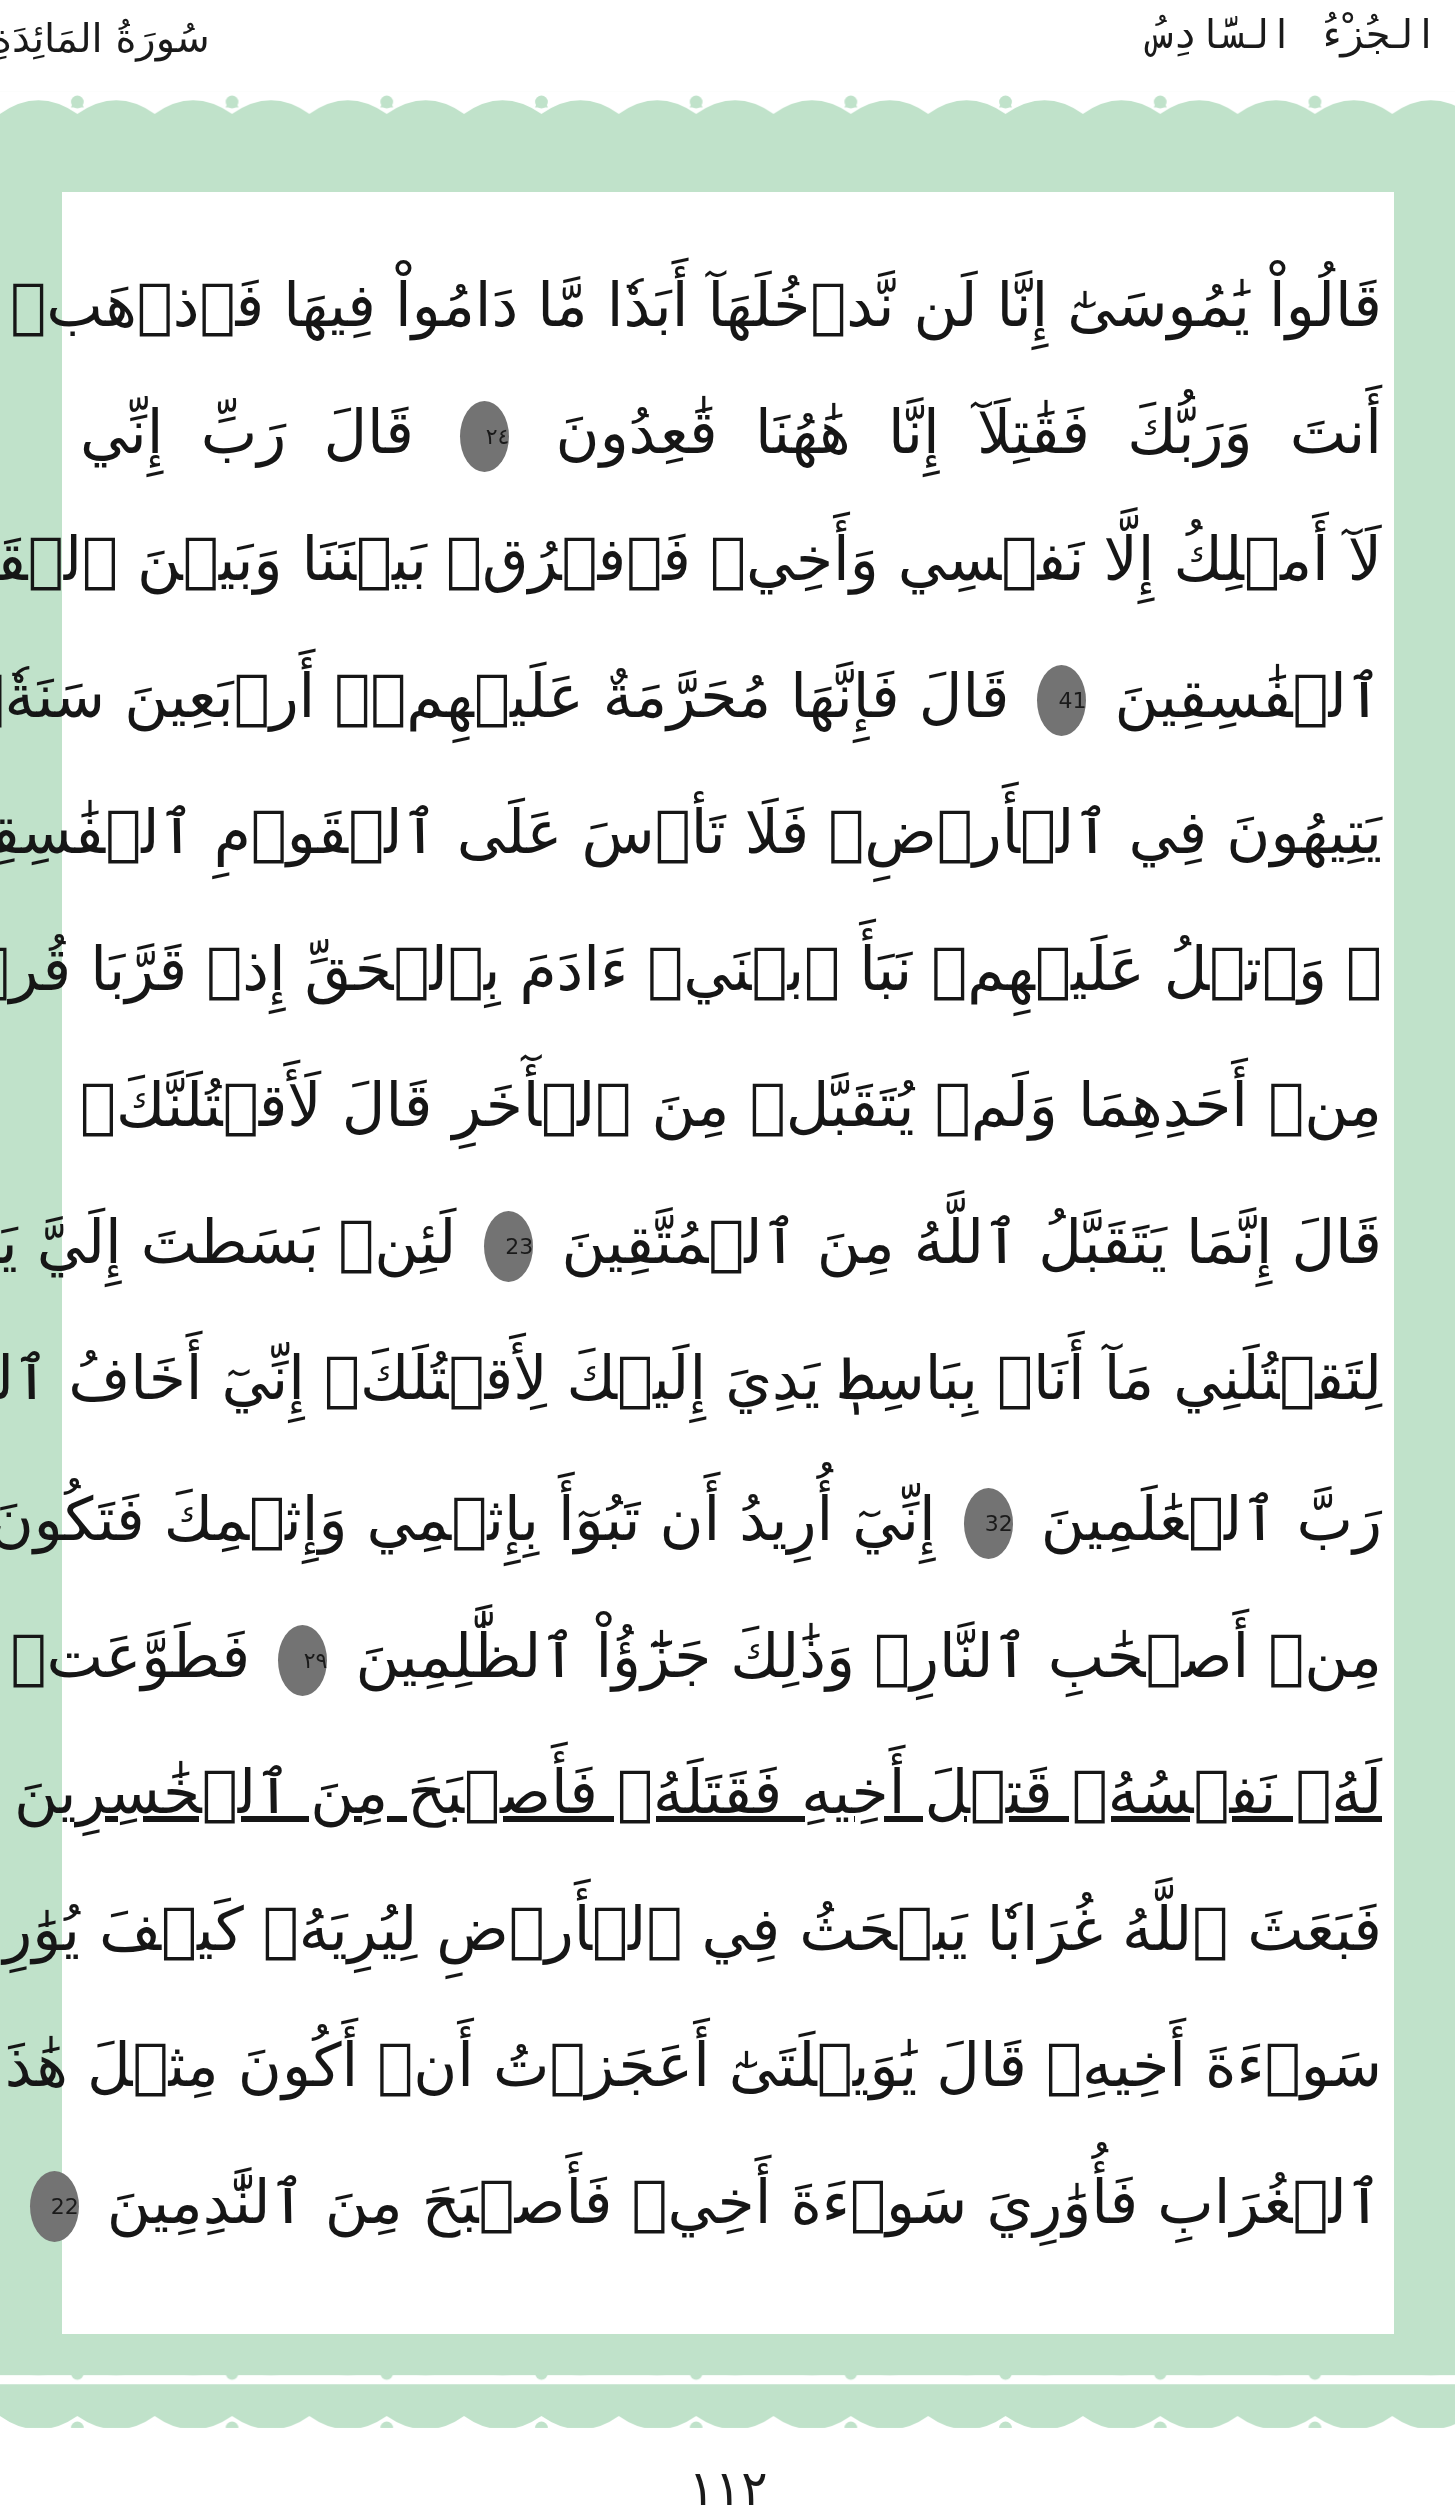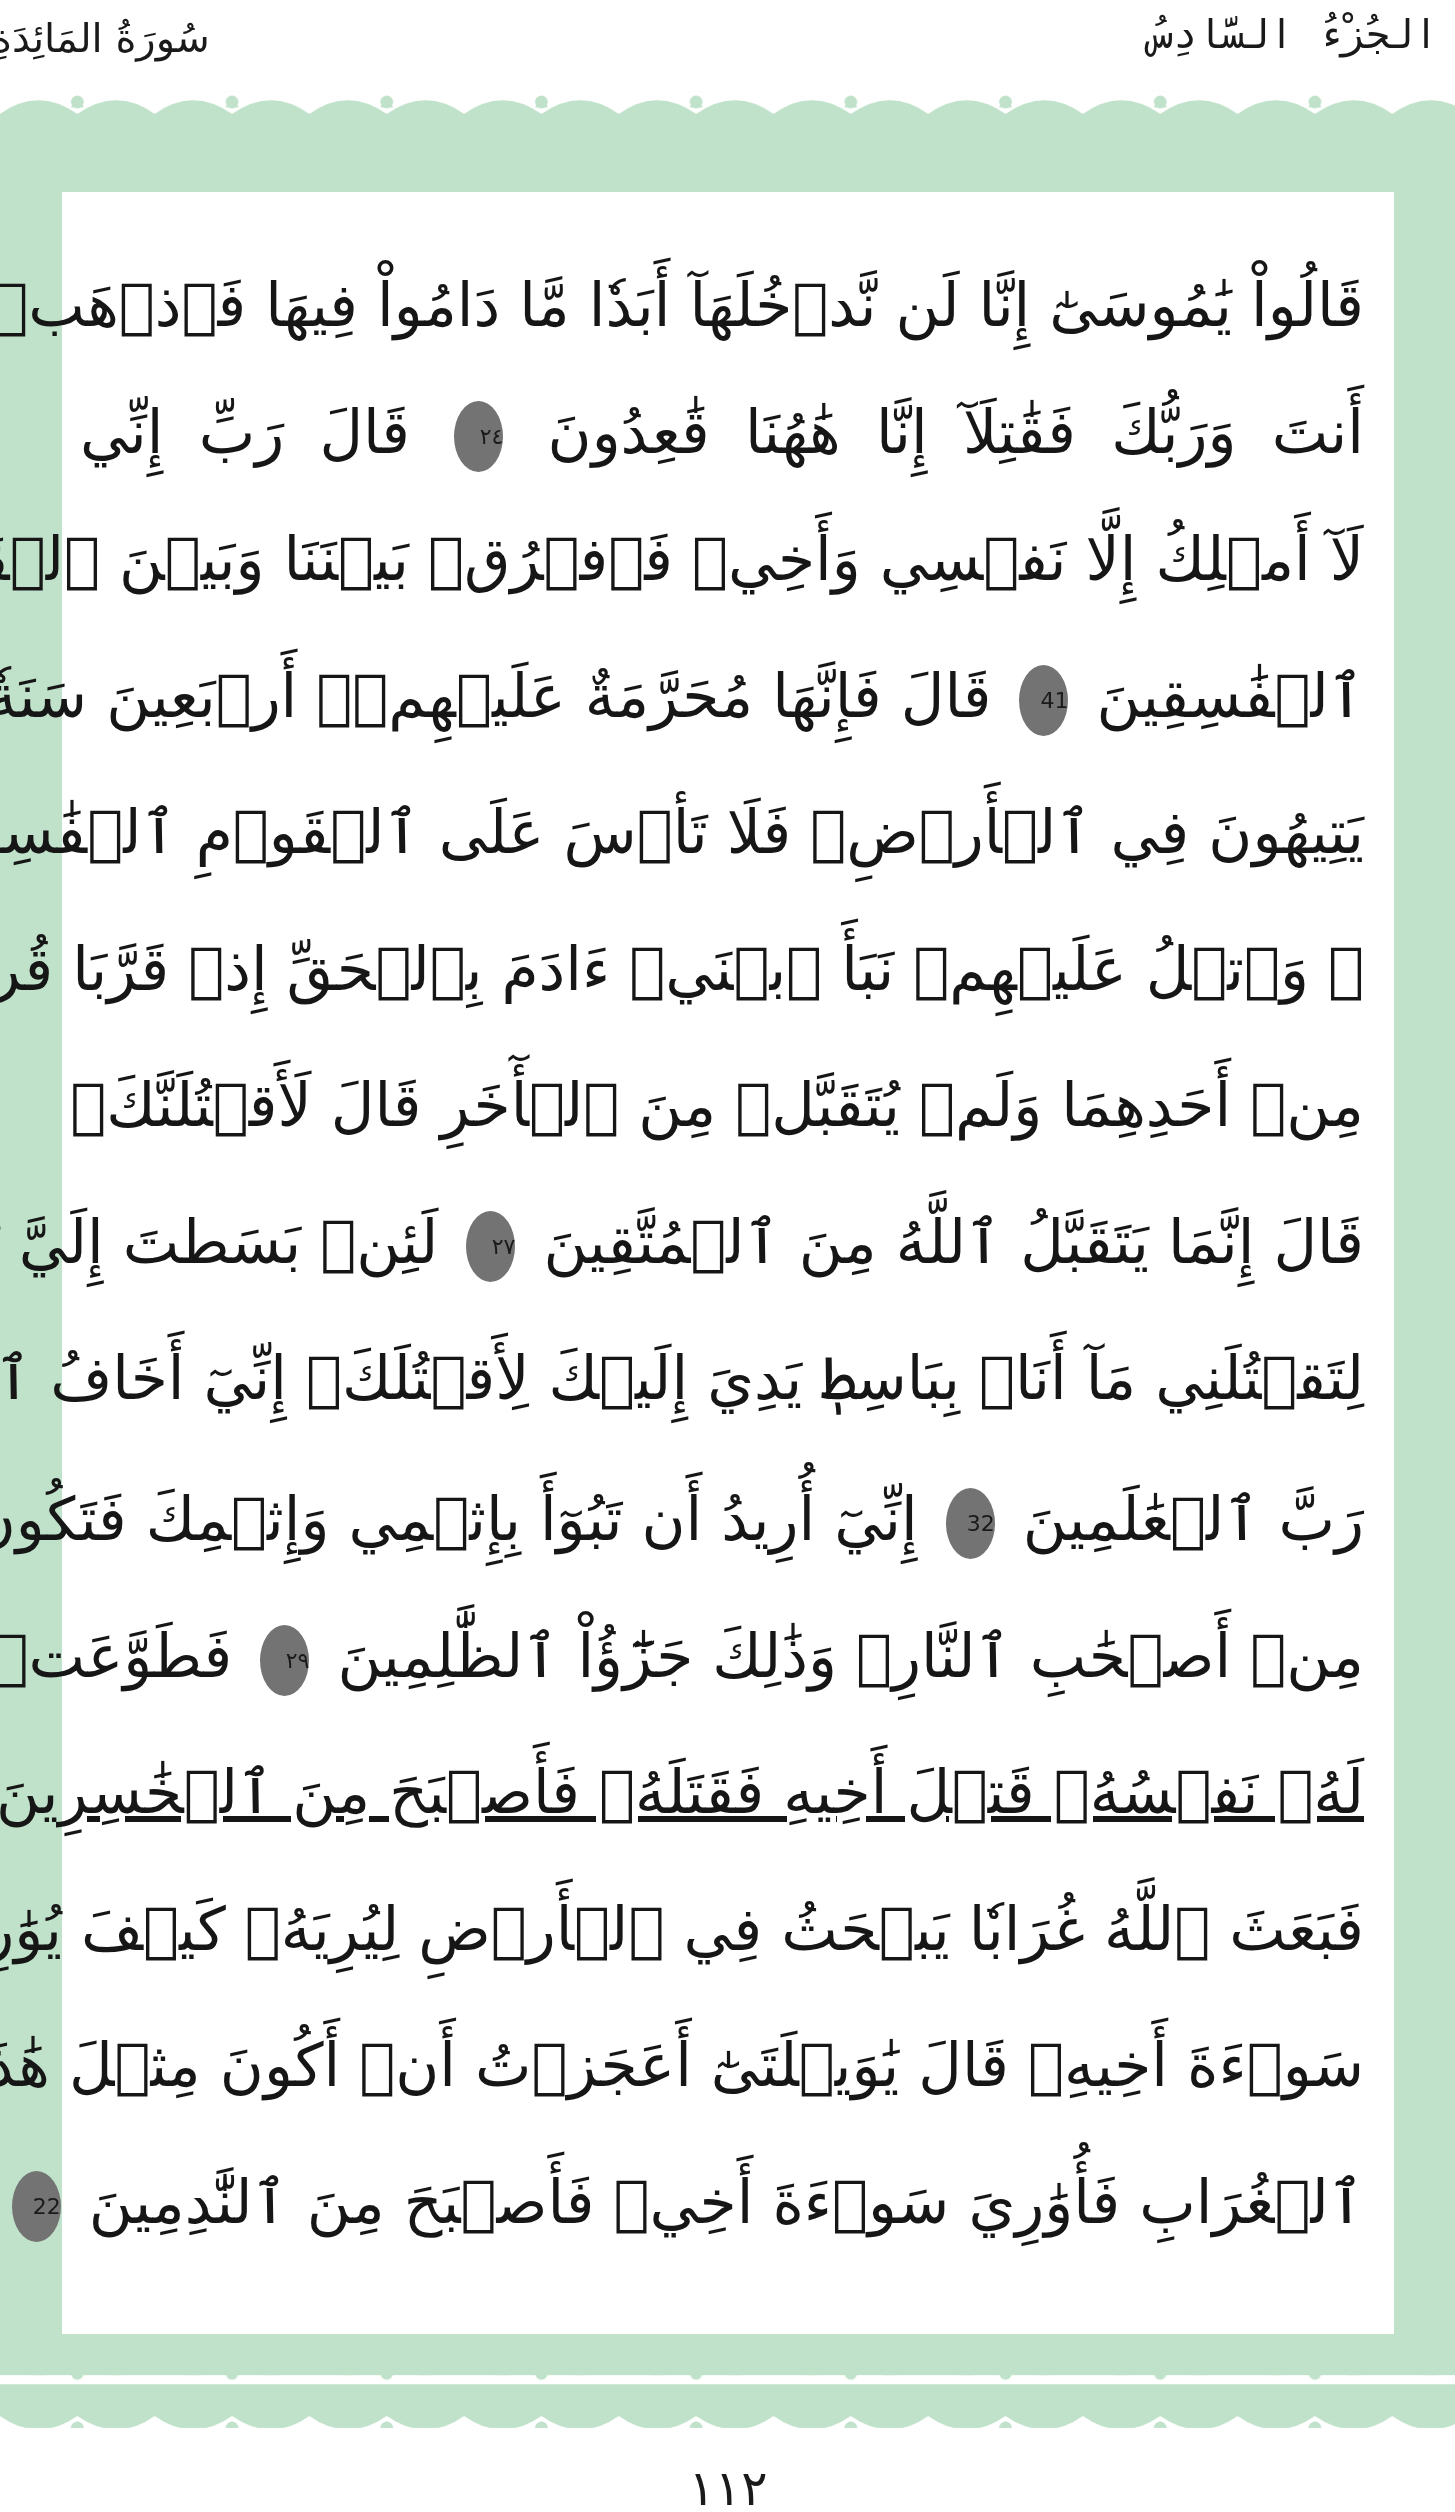--- a/index.html
+++ b/index.html
@@ -20,21 +20,21 @@
     }
     .frame {
       position: absolute; left: 0; top: 91px; width: 1456px; height: 2337px;
     }
     .frame svg { position: absolute; left: 0; top: 0; }
     .panel {
       position: absolute; left: 62px; top: 192px; width: 1332px; height: 2142px;
       background: #ffffff;
     }
     .line {
-      position: absolute; right: 92px; left: 80px; height: 136px;
+      position: absolute; right: 74px; left: 80px; height: 136px;
       direction: rtl; text-align: justify; text-align-last: justify;
       font-family: "DejaVu Sans", sans-serif; font-size: 60px; line-height: 136px;
       white-space: nowrap; color: #161616;
     }
     .ayah-marker {
       display: inline-block; width: 49px; height: 71px; border-radius: 50% / 50%;
       background: #737373; color: #1a1a1a; font-size: 22px; line-height: 71px;
       text-align: center; vertical-align: middle; margin: 0 9px; direction: rtl;
     }
     .page-number {
@@ -72,21 +72,21 @@
 <div class="panel"></div>
 
 <div id="lines-container">
     <div class="line" style="top: 237px;"><span>قَالُواْ يَٰمُوسَىٰٓ إِنَّا لَن نَّدۡخُلَهَآ أَبَدٗا مَّا دَامُواْ فِيهَا فَٱذۡهَبۡ</span></div>
     <div class="line" style="top: 364px;"><span>أَنتَ وَرَبُّكَ فَقَٰتِلَآ إِنَّا هَٰهُنَا قَٰعِدُونَ</span> <span class="ayah-marker">٢٤</span> <span>قَالَ رَبِّ إِنِّي</span></div>
     <div class="line" style="top: 491px;"><span>لَآ أَمۡلِكُ إِلَّا نَفۡسِي وَأَخِيۖ فَٱفۡرُقۡ بَيۡنَنَا وَبَيۡنَ ٱلۡقَوۡمِ</span></div>
     <div class="line" style="top: 628px;"><span>ٱلۡفَٰسِقِينَ</span> <span class="ayah-marker">41</span> <span>قَالَ فَإِنَّهَا مُحَرَّمَةٌ عَلَيۡهِمۡۛ أَرۡبَعِينَ سَنَةٗۛ</span></div>
     <div class="line" style="top: 764px;"><span>يَتِيهُونَ فِي ٱلۡأَرۡضِۚ فَلَا تَأۡسَ عَلَى ٱلۡقَوۡمِ ٱلۡفَٰسِقِينَ</span> </div>
     <div class="line" style="top: 901px;"><span>۞ وَٱتۡلُ عَلَيۡهِمۡ نَبَأَ ٱبۡنَيۡ ءَادَمَ بِٱلۡحَقِّ إِذۡ قَرَّبَا قُرۡبَانٗا فَتُقُبِّلَ</span></div>
     <div class="line" style="top: 1037px;"><span>مِنۡ أَحَدِهِمَا وَلَمۡ يُتَقَبَّلۡ مِنَ ٱلۡأٓخَرِ قَالَ لَأَقۡتُلَنَّكَۖ</span></div>
-    <div class="line" style="top: 1174px;"><span>قَالَ إِنَّمَا يَتَقَبَّلُ ٱللَّهُ مِنَ ٱلۡمُتَّقِينَ</span> <span class="ayah-marker">٢٧</span> <span>لَئِنۢ بَسَطتَ إِلَيَّ يَدَكَ</span></div>
+    <div class="line" style="top: 1174px;"><span>قَالَ إِنَّمَا يَتَقَبَّلُ ٱللَّهُ مِنَ ٱلۡمُتَّقِينَ</span> <span class="ayah-marker">23</span> <span>لَئِنۢ بَسَطتَ إِلَيَّ يَدَكَ</span></div>
     <div class="line" style="top: 1310px;"><span>لِتَقۡتُلَنِي مَآ أَنَا۠ بِبَاسِطٖ يَدِيَ إِلَيۡكَ لِأَقۡتُلَكَۖ إِنِّيٓ أَخَافُ ٱللَّهَ</span></div>
     <div class="line" style="top: 1451px;"><span>رَبَّ ٱلۡعَٰلَمِينَ</span> <span class="ayah-marker">32</span> <span>إِنِّيٓ أُرِيدُ أَن تَبُوٓأَ بِإِثۡمِي وَإِثۡمِكَ فَتَكُونَ</span></div>
     <div class="line" style="top: 1588px;"><span>مِنۡ أَصۡحَٰبِ ٱلنَّارِۚ وَذَٰلِكَ جَزَٰٓؤُاْ ٱلظَّٰلِمِينَ</span> <span class="ayah-marker">٢٩</span> <span>فَطَوَّعَتۡ</span></div>
     <div class="line" style="top: 1724px; text-decoration: underline;"><span>لَهُۥ نَفۡسُهُۥ قَتۡلَ أَخِيهِ فَقَتَلَهُۥ فَأَصۡبَحَ مِنَ ٱلۡخَٰسِرِينَ</span> </div>
     <div class="line" style="top: 1861px;"><span>فَبَعَثَ ٱللَّهُ غُرَابٗا يَبۡحَثُ فِي ٱلۡأَرۡضِ لِيُرِيَهُۥ كَيۡفَ يُوَٰرِي</span></div>
     <div class="line" style="top: 1997px;"><span>سَوۡءَةَ أَخِيهِۚ قَالَ يَٰوَيۡلَتَىٰٓ أَعَجَزۡتُ أَنۡ أَكُونَ مِثۡلَ هَٰذَا</span></div>
     <div class="line" style="top: 2134px;"><span>ٱلۡغُرَابِ فَأُوَٰرِيَ سَوۡءَةَ أَخِيۖ فَأَصۡبَحَ مِنَ ٱلنَّٰدِمِينَ</span> <span class="ayah-marker">22</span></div>
   </div>
 
 <div class="page-number">١١٢</div>

